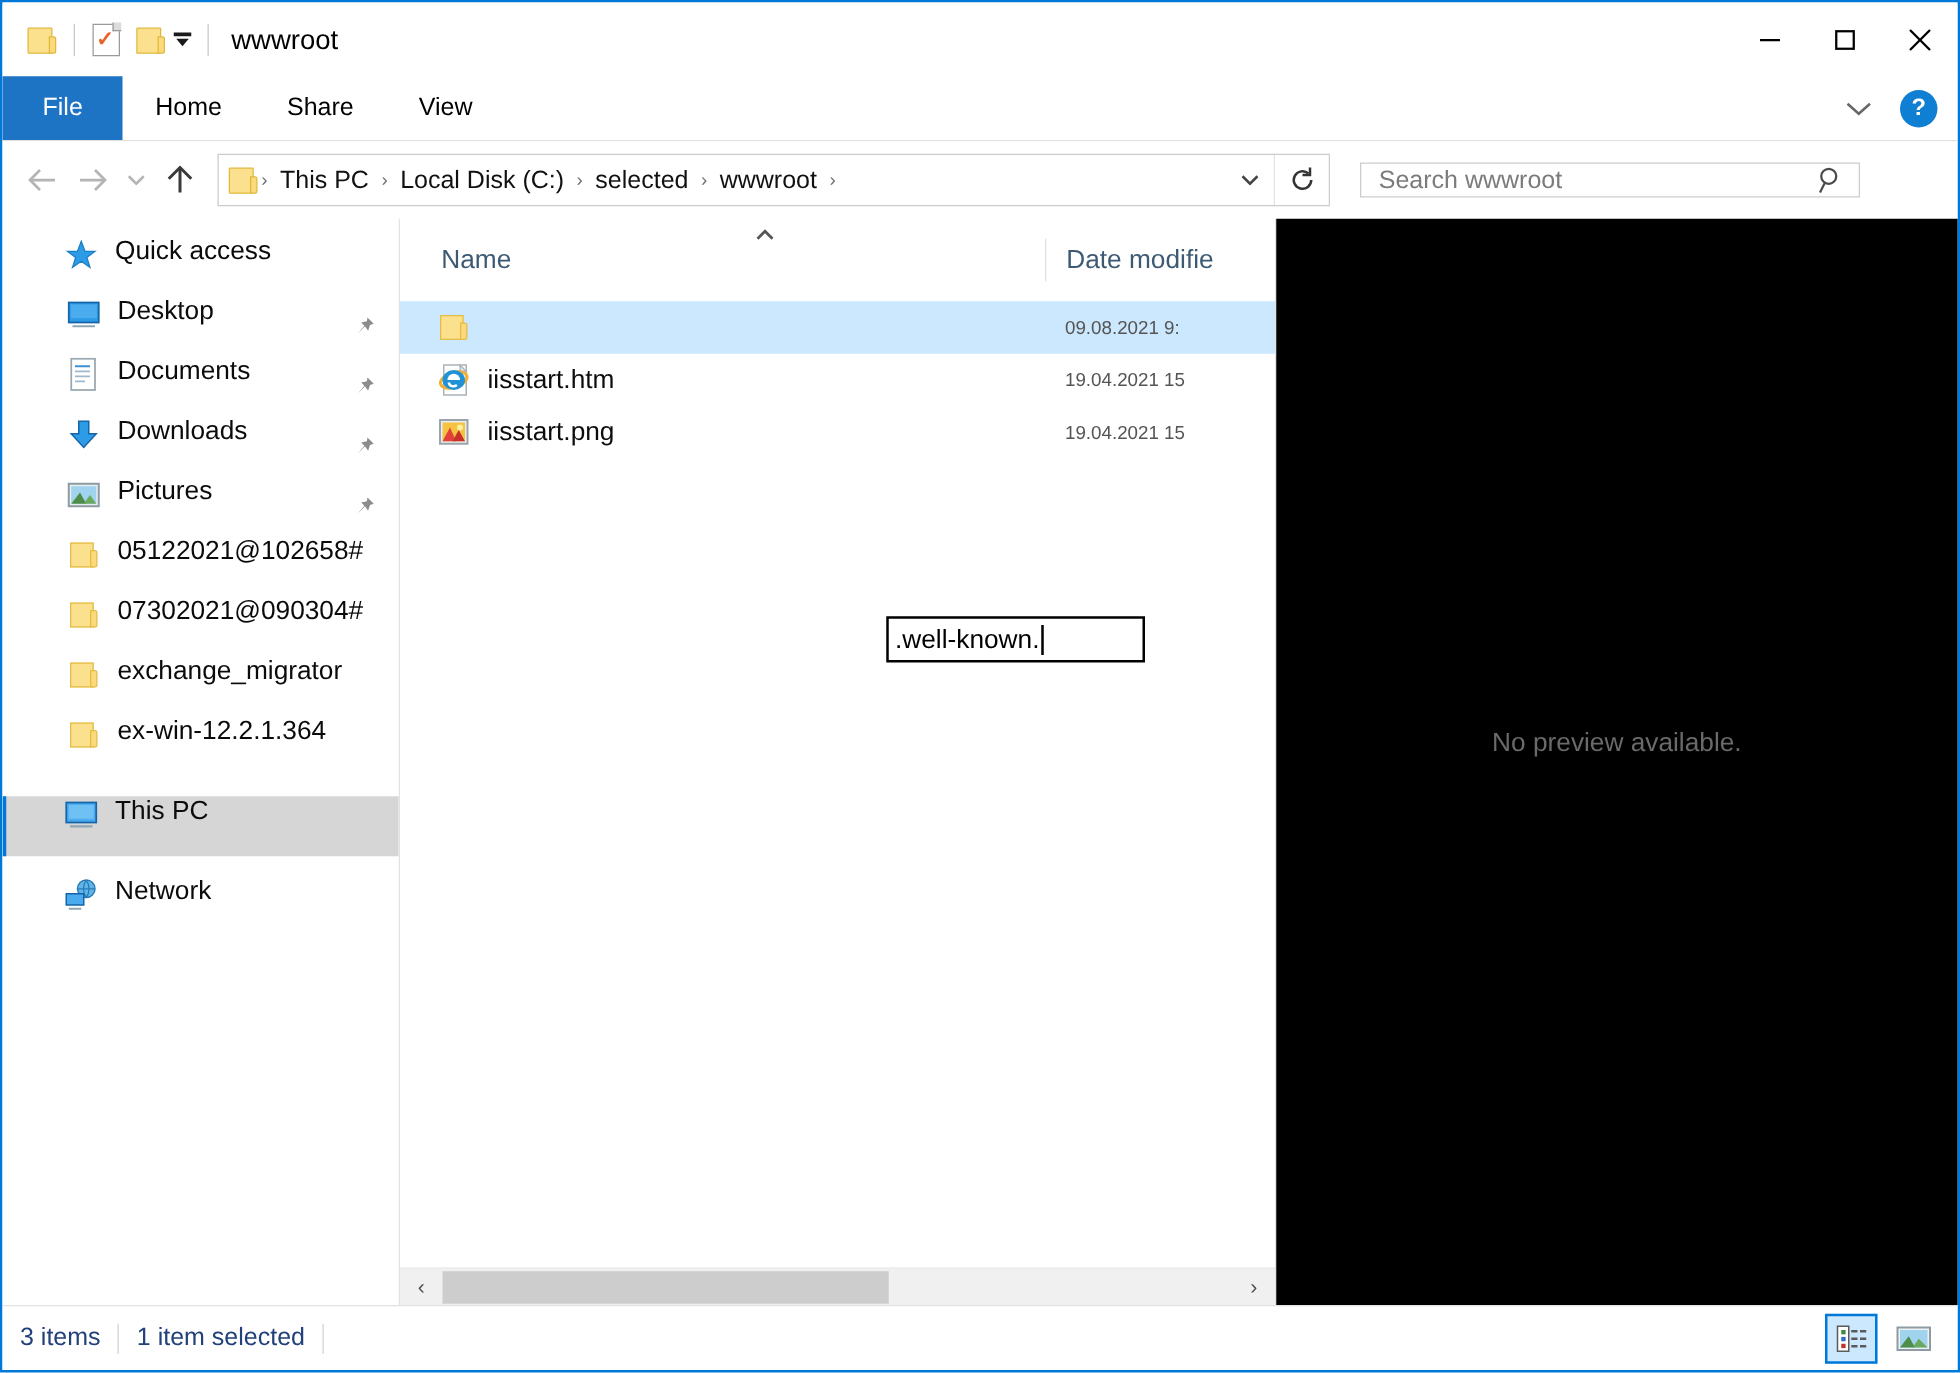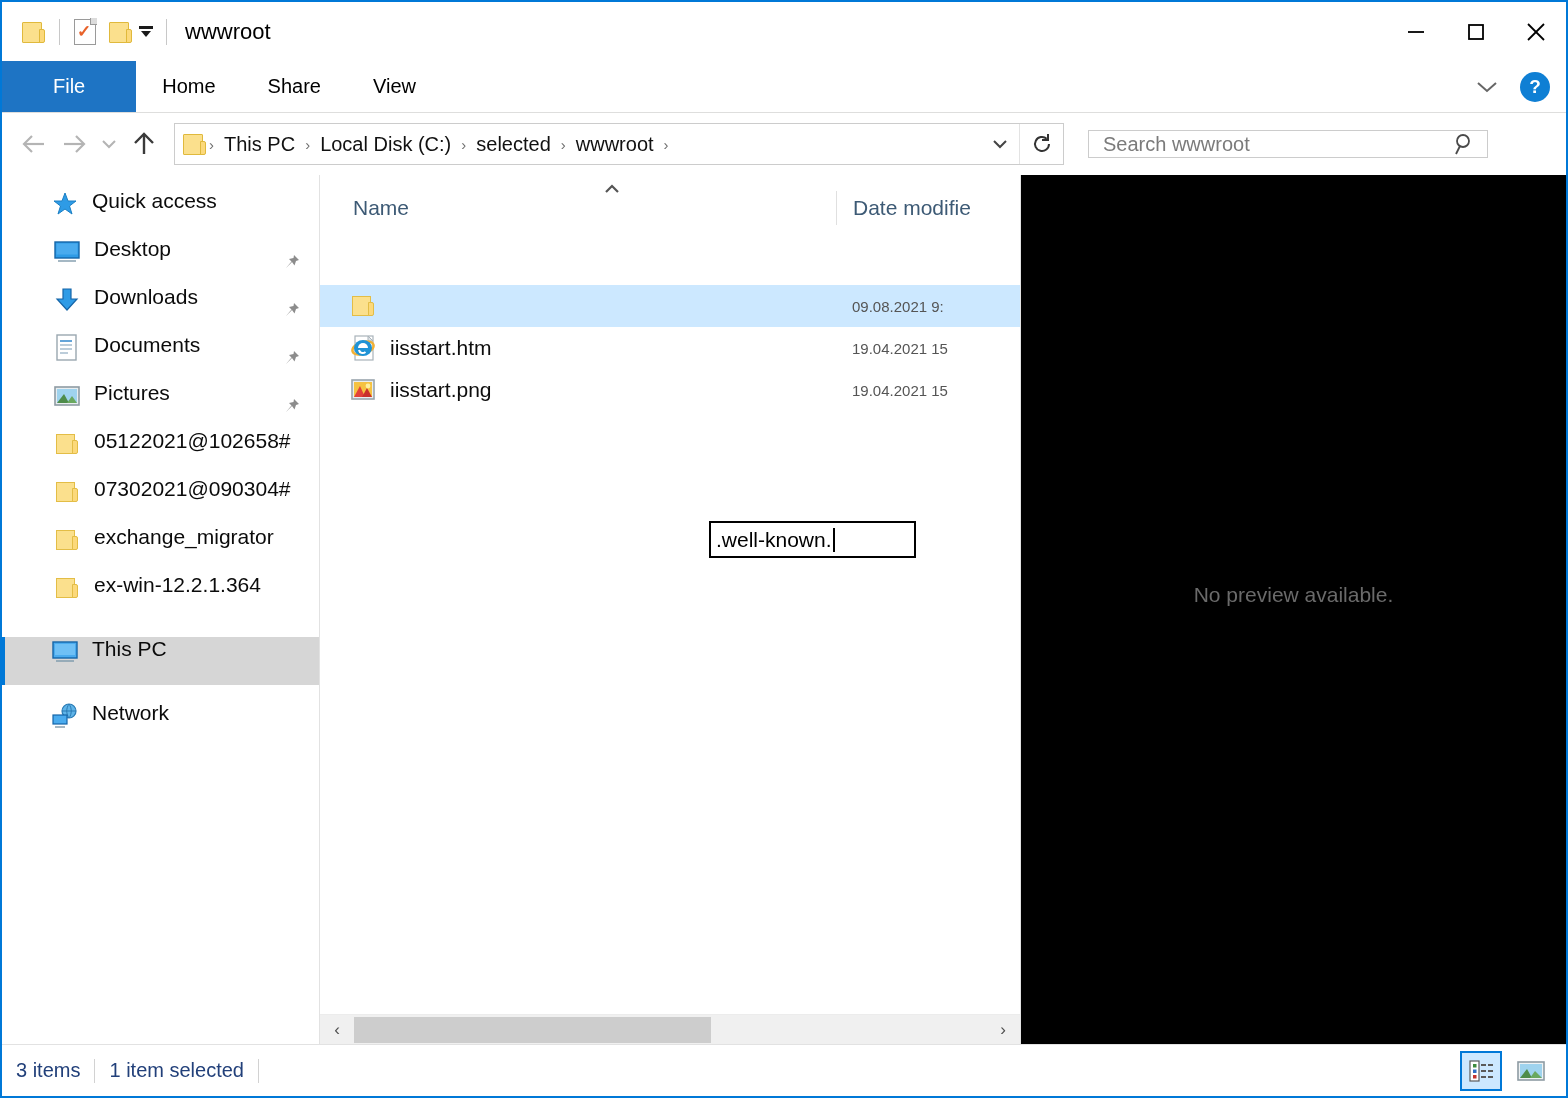--- a/index.html
+++ b/index.html
@@ -73,21 +73,21 @@
   
   #ribbon {
     height: 52px; flex: none; background: #ffffff;
     display: flex; align-items: stretch; position: relative;
     border-bottom: 1px solid #dededd;
   }
   .rtab {
     display: flex; align-items: center; justify-content: center;
     font-size: 20px; color: #000; padding: 0 26px; height: 100%;
   }
-  .rtab.active { background: #1e74c4; color: #ffffff; padding: 0 51px; }
+  .rtab.active { background: #1e74c4; color: #ffffff; padding: 0 32px; }
   #ribbon-right { position: absolute; right: 8px; top: 0; height: 100%; display: flex; align-items: center; gap: 16px; }
   .ribbon-collapse { width: 34px; height: 34px; display: flex; align-items: center; justify-content: center; }
   .help-btn {
     width: 30px; height: 30px; border-radius: 50%; background: #0f7fd4;
     color: #fff; font-size: 19px; font-weight: bold;
     display: flex; align-items: center; justify-content: center; margin-right: 8px;
   }
 
   
   #addrbar {
@@ -157,21 +157,20 @@
   }
   .mini-folder { position: relative; width: 26px; height: 22px; }
   .mini-folder .b { position: absolute; left: 2px; top: 1px; width: 19px; height: 20px; background: #fbe08d; border: 1.5px solid #e3bd46; }
   .mini-folder .t { position: absolute; left: 18px; top: 7px; width: 6px; height: 14px; background: #fcd97b; border: 1.5px solid #e3bd46; border-radius: 0 2px 2px 0; }
 
   
   #listpane {
     flex: 1 1 auto; min-width: 0; background: #ffffff;
     display: flex; flex-direction: column; position: relative;
     border-right: 1px solid #e2e2e2;
-    gap: 44px;
   }
   #sortchev { position: absolute; left: 282px; top: 6px; width: 20px; height: 14px; }
   #colheader {
     height: 58px; flex: none; display: flex; align-items: flex-end;
     position: relative; padding-bottom: 8px;
   }
   .colh {
     font-size: 21px; color: #3d5a75; position: relative; height: 34px;
     display: flex; align-items: center;
   }
@@ -184,21 +183,21 @@
   .frow.selected { background: #cce8ff; }
   .frow .cell-name {
     width: 516px; display: flex; align-items: center; padding-left: 30px;
     font-size: 21px; color: #0d0d0d; white-space: nowrap;
   }
   .frow .ficon { width: 30px; height: 28px; margin-right: 10px; flex: none; display: flex; align-items: center; }
   .frow .cell-date {
     flex: 1; font-size: 15px; color: #555; padding-left: 16px; white-space: nowrap;
   }
   #rename-edit {
-    position: absolute; left: 389px; top: 244px;
+    position: absolute; left: 389px; top: 260px;
     width: 207px; height: 37px;
     border: 2px solid #000; background: #fff;
     display: flex; align-items: center;
     font-size: 21px; color: #000; padding-left: 5px; z-index: 5;
   }
   #rename-caret {
     display: inline-block; width: 2px; height: 24px; background: #000; margin-left: 1px;
   }
   #hscroll {
     height: 30px; flex: none; background: #f0f0f0;
@@ -396,43 +395,43 @@
         <span class="nlabel">Desktop</span>
         <span class="pin">
           <svg width="18" height="18" viewBox="0 0 18 18">
               <path d="M11 2l5 5-3 1-1.5 4.5L9 9 3 15l5.5-6.5L6 6l4.5-1z" fill="#8c8c8c"></path>
             </svg>
         </span>
       </div>
 
       <div class="navrow">
         <span class="nicon">
-          <svg width="26" height="26" viewBox="0 0 26 26">
-              <polygon points="9,2 17,2 17,12 23,12 13,23 3,12 9,12" fill="#2e9be6" stroke="#1565a8" stroke-width="1.2"></polygon>
-            </svg>
-        </span>
-        <span class="nlabel">Downloads</span>
-        <span class="pin">
-          <svg width="18" height="18" viewBox="0 0 18 18">
-              <path d="M11 2l5 5-3 1-1.5 4.5L9 9 3 15l5.5-6.5L6 6l4.5-1z" fill="#8c8c8c"></path>
-            </svg>
-        </span>
-      </div>
-
-      <div class="navrow">
-        <span class="nicon">
           <svg width="24" height="28" viewBox="0 0 24 28">
               <rect x="2" y="1" width="19" height="25" fill="#fff" stroke="#9aa7b0" stroke-width="1.4"></rect>
               <line x1="5" y1="7" x2="17" y2="7" stroke="#3f8fd0" stroke-width="1.6"></line>
               <line x1="5" y1="11" x2="17" y2="11" stroke="#9fb8cb" stroke-width="1.4"></line>
               <line x1="5" y1="15" x2="17" y2="15" stroke="#9fb8cb" stroke-width="1.4"></line>
               <line x1="5" y1="19" x2="13" y2="19" stroke="#9fb8cb" stroke-width="1.4"></line>
             </svg>
         </span>
         <span class="nlabel">Documents</span>
+        <span class="pin">
+          <svg width="18" height="18" viewBox="0 0 18 18">
+              <path d="M11 2l5 5-3 1-1.5 4.5L9 9 3 15l5.5-6.5L6 6l4.5-1z" fill="#8c8c8c"></path>
+            </svg>
+        </span>
+      </div>
+
+      <div class="navrow">
+        <span class="nicon">
+          <svg width="26" height="26" viewBox="0 0 26 26">
+              <polygon points="9,2 17,2 17,12 23,12 13,23 3,12 9,12" fill="#2e9be6" stroke="#1565a8" stroke-width="1.2"></polygon>
+            </svg>
+        </span>
+        <span class="nlabel">Downloads</span>
         <span class="pin">
           <svg width="18" height="18" viewBox="0 0 18 18">
               <path d="M11 2l5 5-3 1-1.5 4.5L9 9 3 15l5.5-6.5L6 6l4.5-1z" fill="#8c8c8c"></path>
             </svg>
         </span>
       </div>
 
       <div class="navrow">
         <span class="nicon">
           <svg width="28" height="24" viewBox="0 0 28 24">

